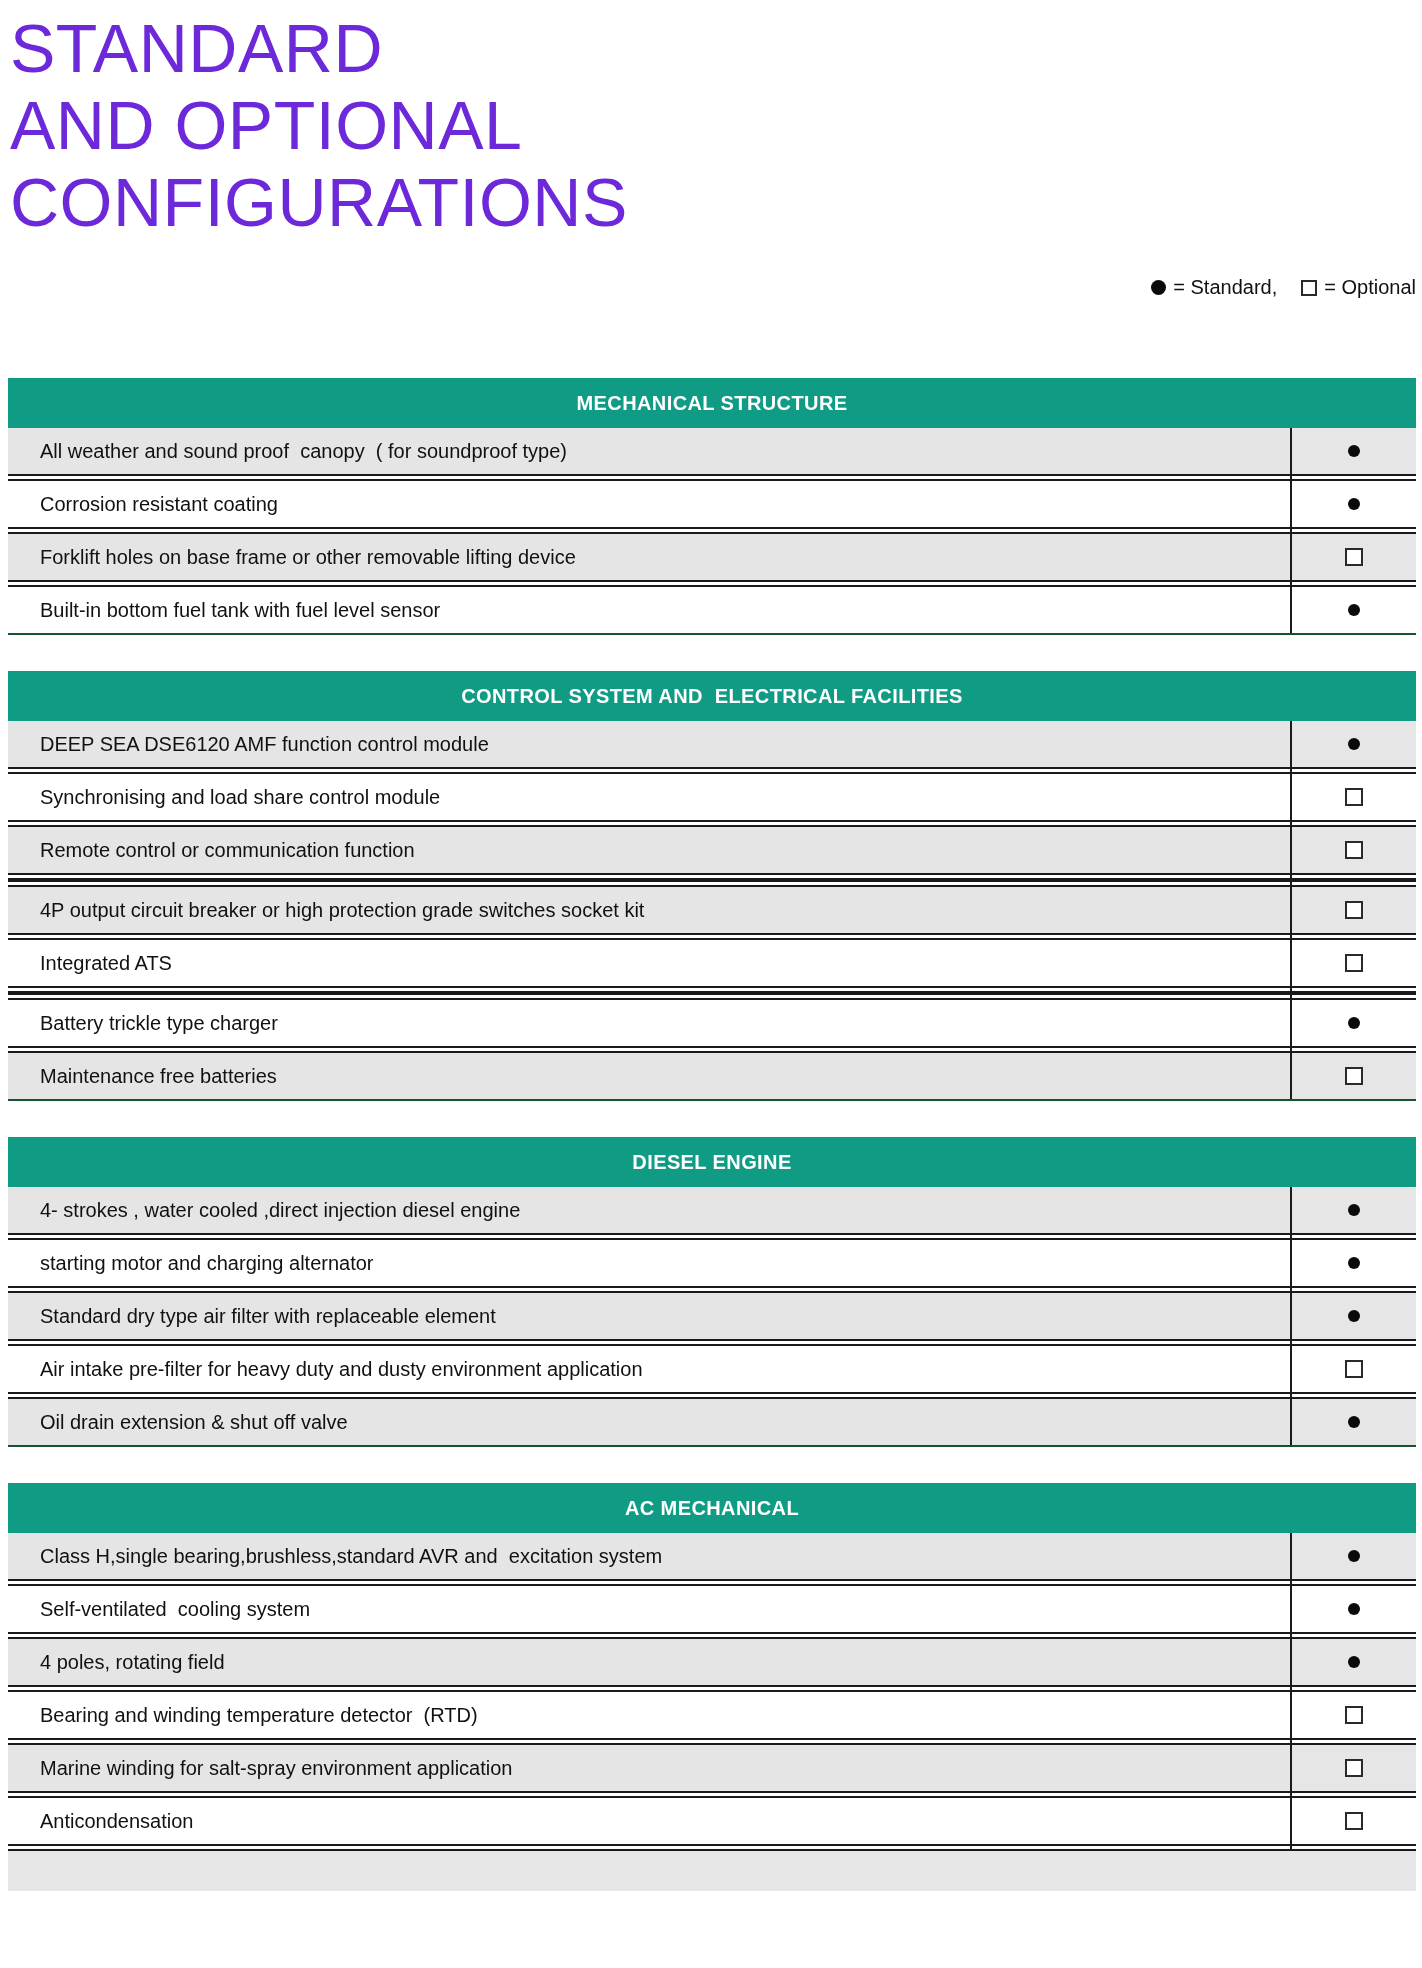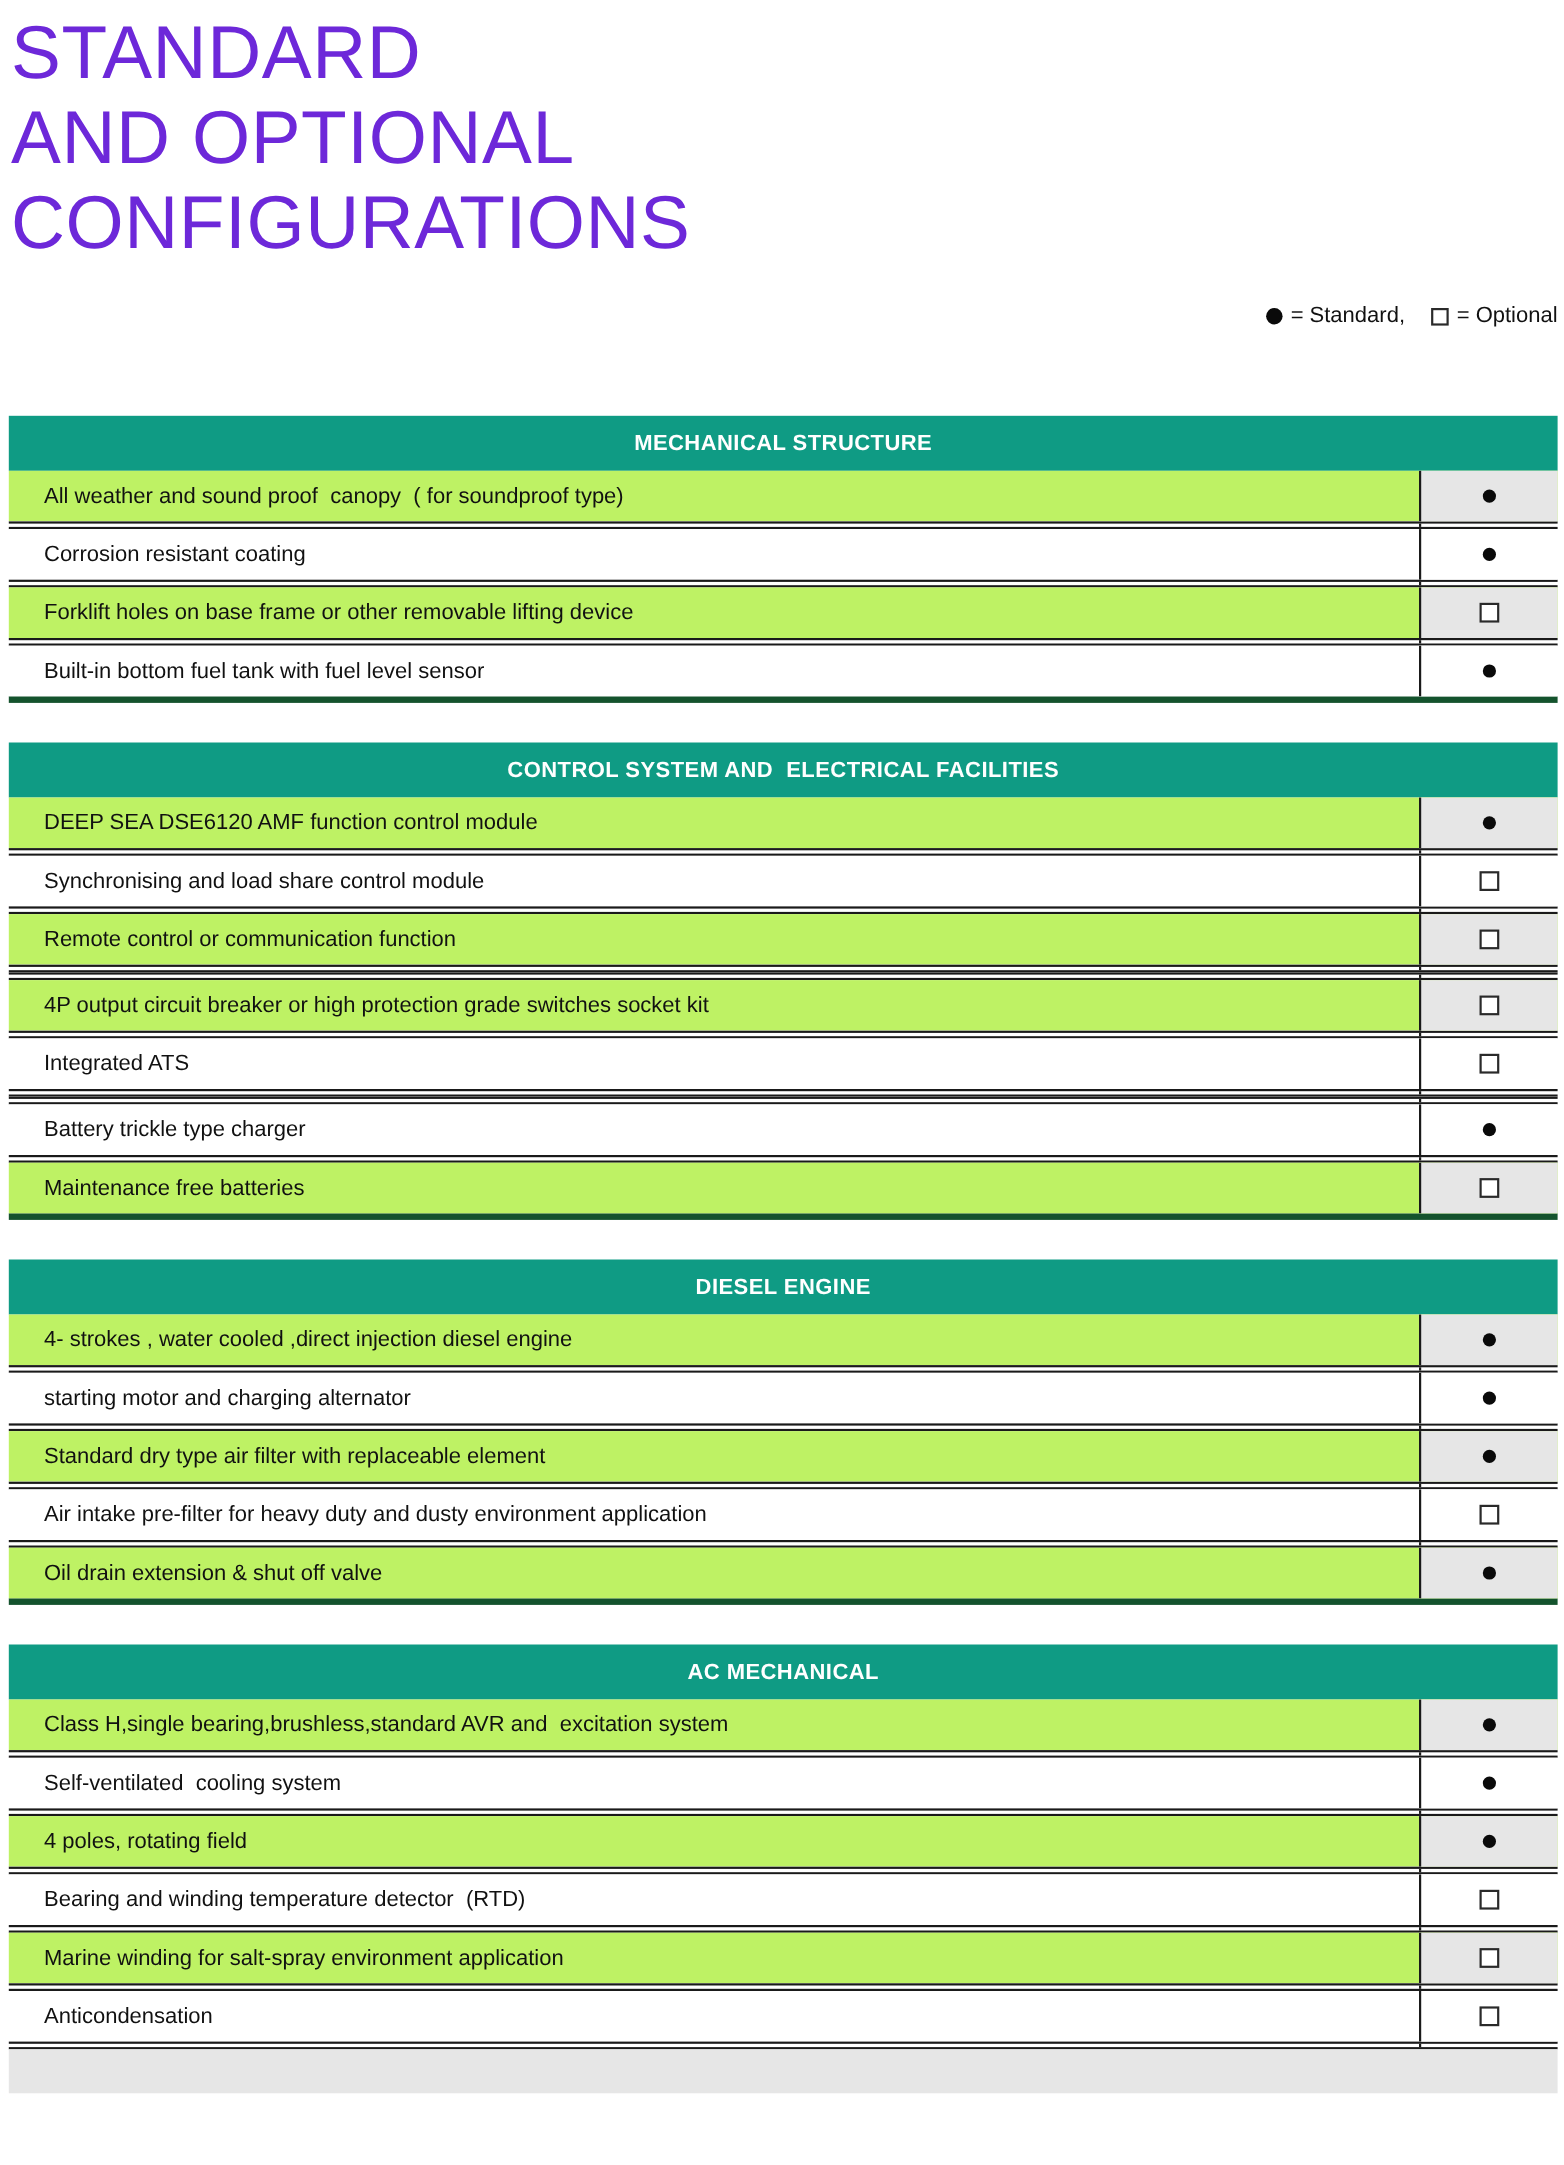--- a/index.html
+++ b/index.html
@@ -26,32 +26,32 @@
     font-size:20px; color:#111; white-space:pre;
   }
   .legend .sym-dot { margin-right:7px; }
   .legend .sym-square { margin-left:24px; margin-right:7px; }
   
   .tables {
     position:absolute; left:8px; top:378px;
     width:1408px;
   }
   .config-section { margin-bottom:36px; }
-  .config-section.closed { border-bottom:6px solid #14532d; }
+  .config-section.closed { border-bottom:2px solid #14532d; }
   .section-header {
     height:50px;
     background:#0F9B84;
     display:flex; align-items:center; justify-content:center;
   }
   .section-title {
     color:#ffffff; font-size:20px; font-weight:bold;
     letter-spacing:0.4px; white-space:pre;
   }
   .row { display:flex; height:46px; }
-  .row.gray  { background:#bef264; }
+  .row.gray  { background:#e5e5e5; }
   .row.white { background:#ffffff; }
   .cell-label {
     flex:1; display:flex; align-items:center;
     padding-left:32px; font-size:20px; color:#111;
     white-space:pre; overflow:hidden;
   }
   .cell-symbol {
     width:126px; border-left:2px solid #1a1a1a;
     display:flex; align-items:center; justify-content:center;
   }

